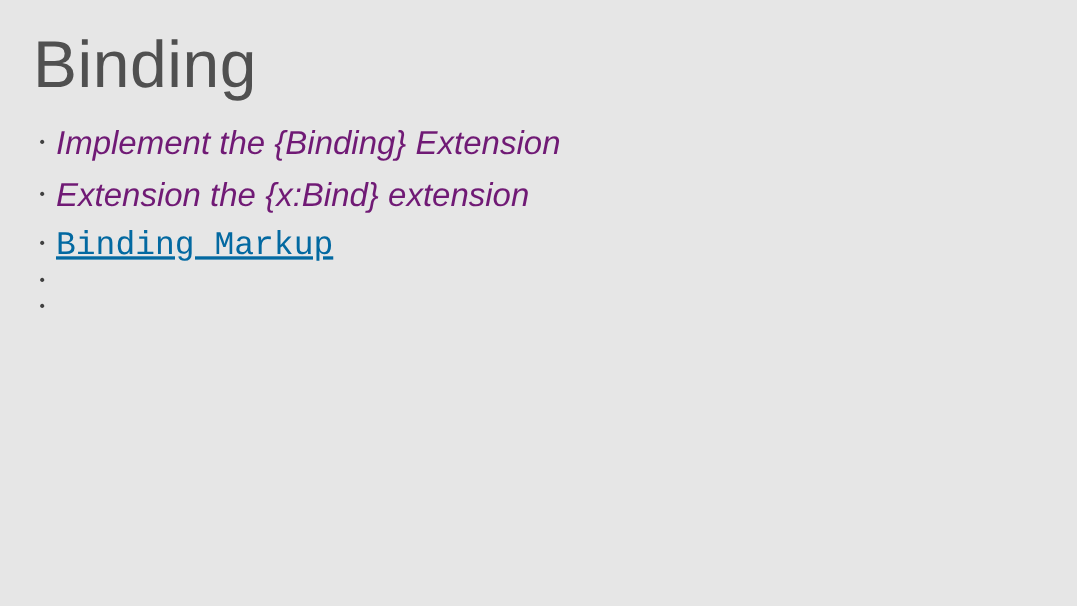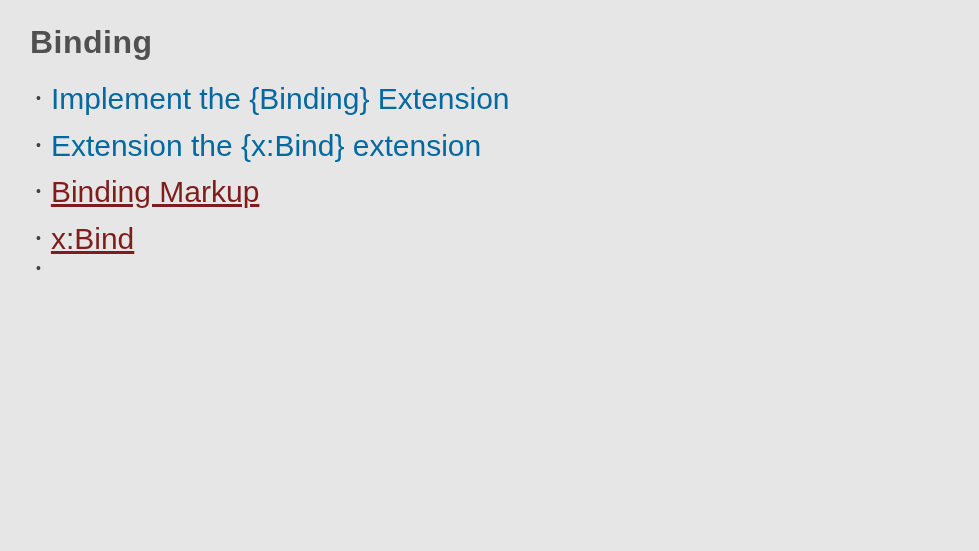--- a/index.html
+++ b/index.html
@@ -9,22 +9,22 @@
     }
     body {
       width: 979px;
       height: 551px;
       background-color: #e6e6e6;
       font-family: "Segoe UI Light", "Segoe UI", -apple-system, BlinkMacSystemFont, sans-serif;
       padding: 24px 30px;
       overflow: hidden;
     }
     .slide-title {
-      font-size: 32px;
-      font-weight: 700;
+      font-size: 60px;
+      font-weight: 400;
       color: #505050;
       margin-bottom: 18px;
       letter-spacing: 0.5px;
     }
     .bullet-list {
       list-style: none;
       padding-left: 6px;
     }
     .bullet-item {
       display: flex;
@@ -35,25 +35,27 @@
       line-height: 1.35;
     }
     .bullet-dot {
       font-size: 14px;
       color: #404040;
       margin-right: 10px;
       position: relative;
       top: -6px;
     }
     .plain-text {
-      color: #0369a1;
+      color: #701a75;
+      font-style: italic;
     }
     .link-text {
-      color: #7f1d1d;
+      color: #0369a1;
       text-decoration: underline;
+      font-family: Liberation Mono, monospace;
     }
   </style>
 </head>
 <body>
 
 <h1 class="slide-title">Binding</h1>
 
 <ul class="bullet-list">
   <li class="bullet-item">
     <span class="bullet-dot">•</span>
@@ -62,18 +64,17 @@
   <li class="bullet-item">
     <span class="bullet-dot">•</span>
     <span class="plain-text">Extension the {x:Bind} extension</span>
   </li>
   <li class="bullet-item">
     <span class="bullet-dot">•</span>
     <a class="link-text">Binding Markup</a>
   </li>
   <li class="bullet-item">
     <span class="bullet-dot">•</span>
-    <a class="link-text">x:Bind</a>
   </li>
   <li class="bullet-item">
     <span class="bullet-dot">•</span>
   </li>
 </ul>
 
 </body></html>

